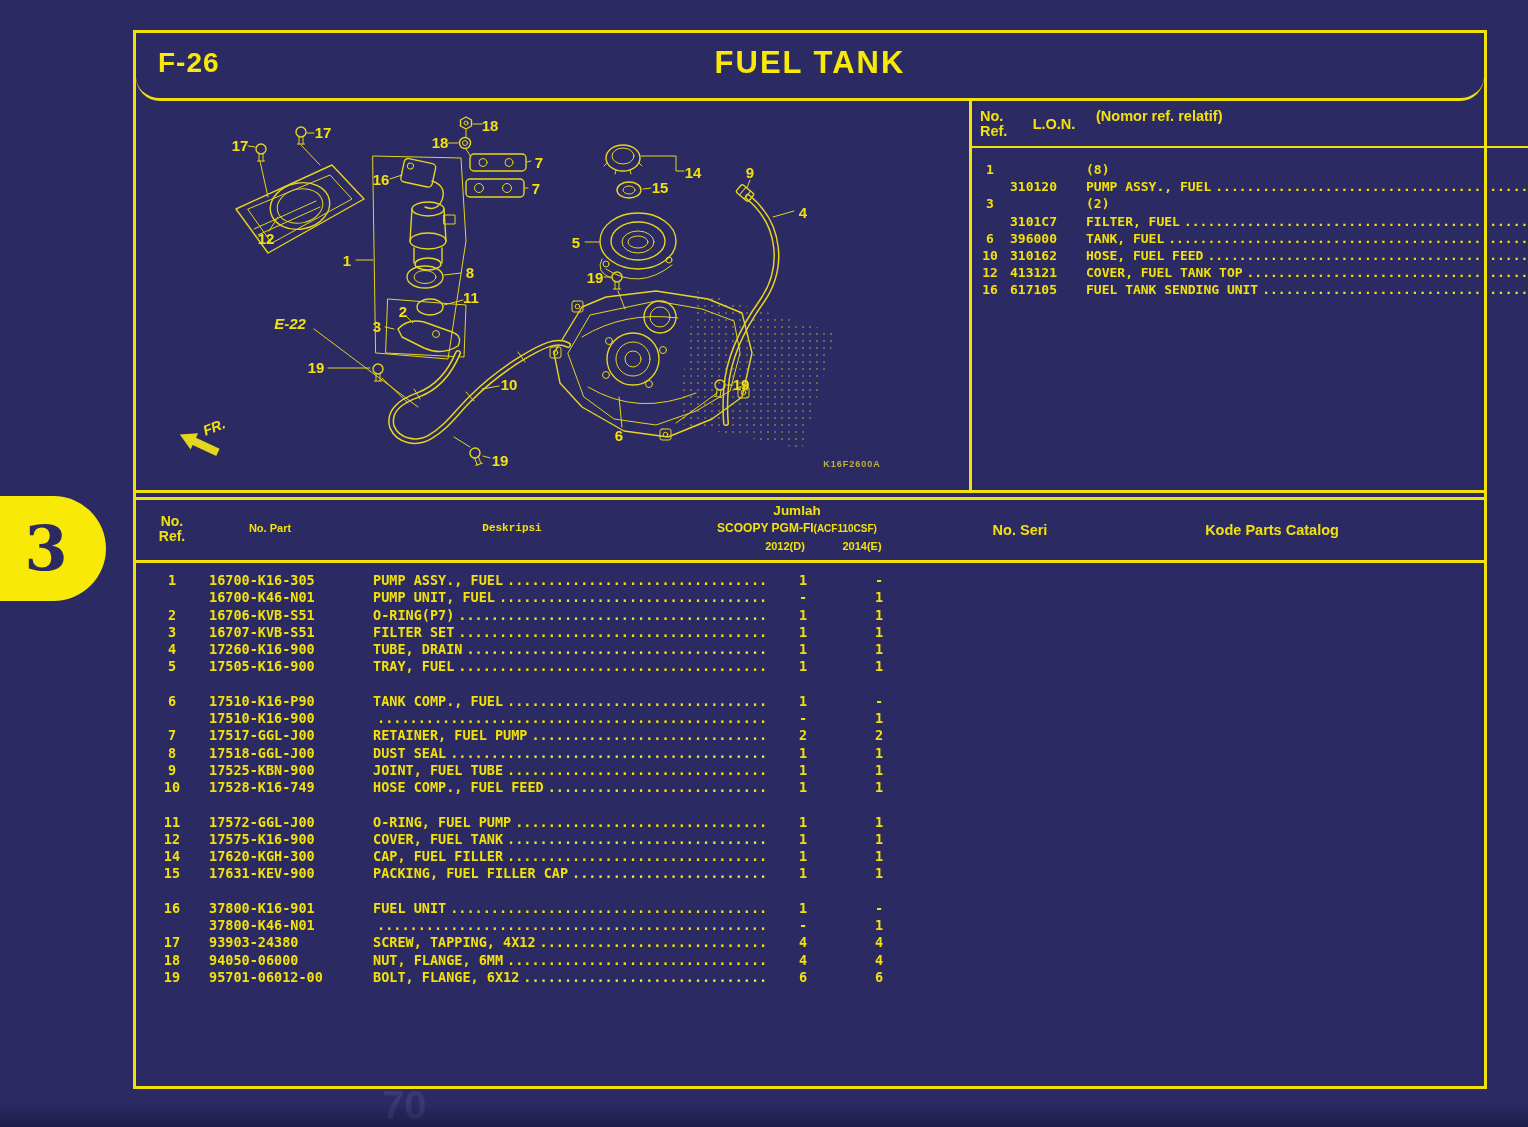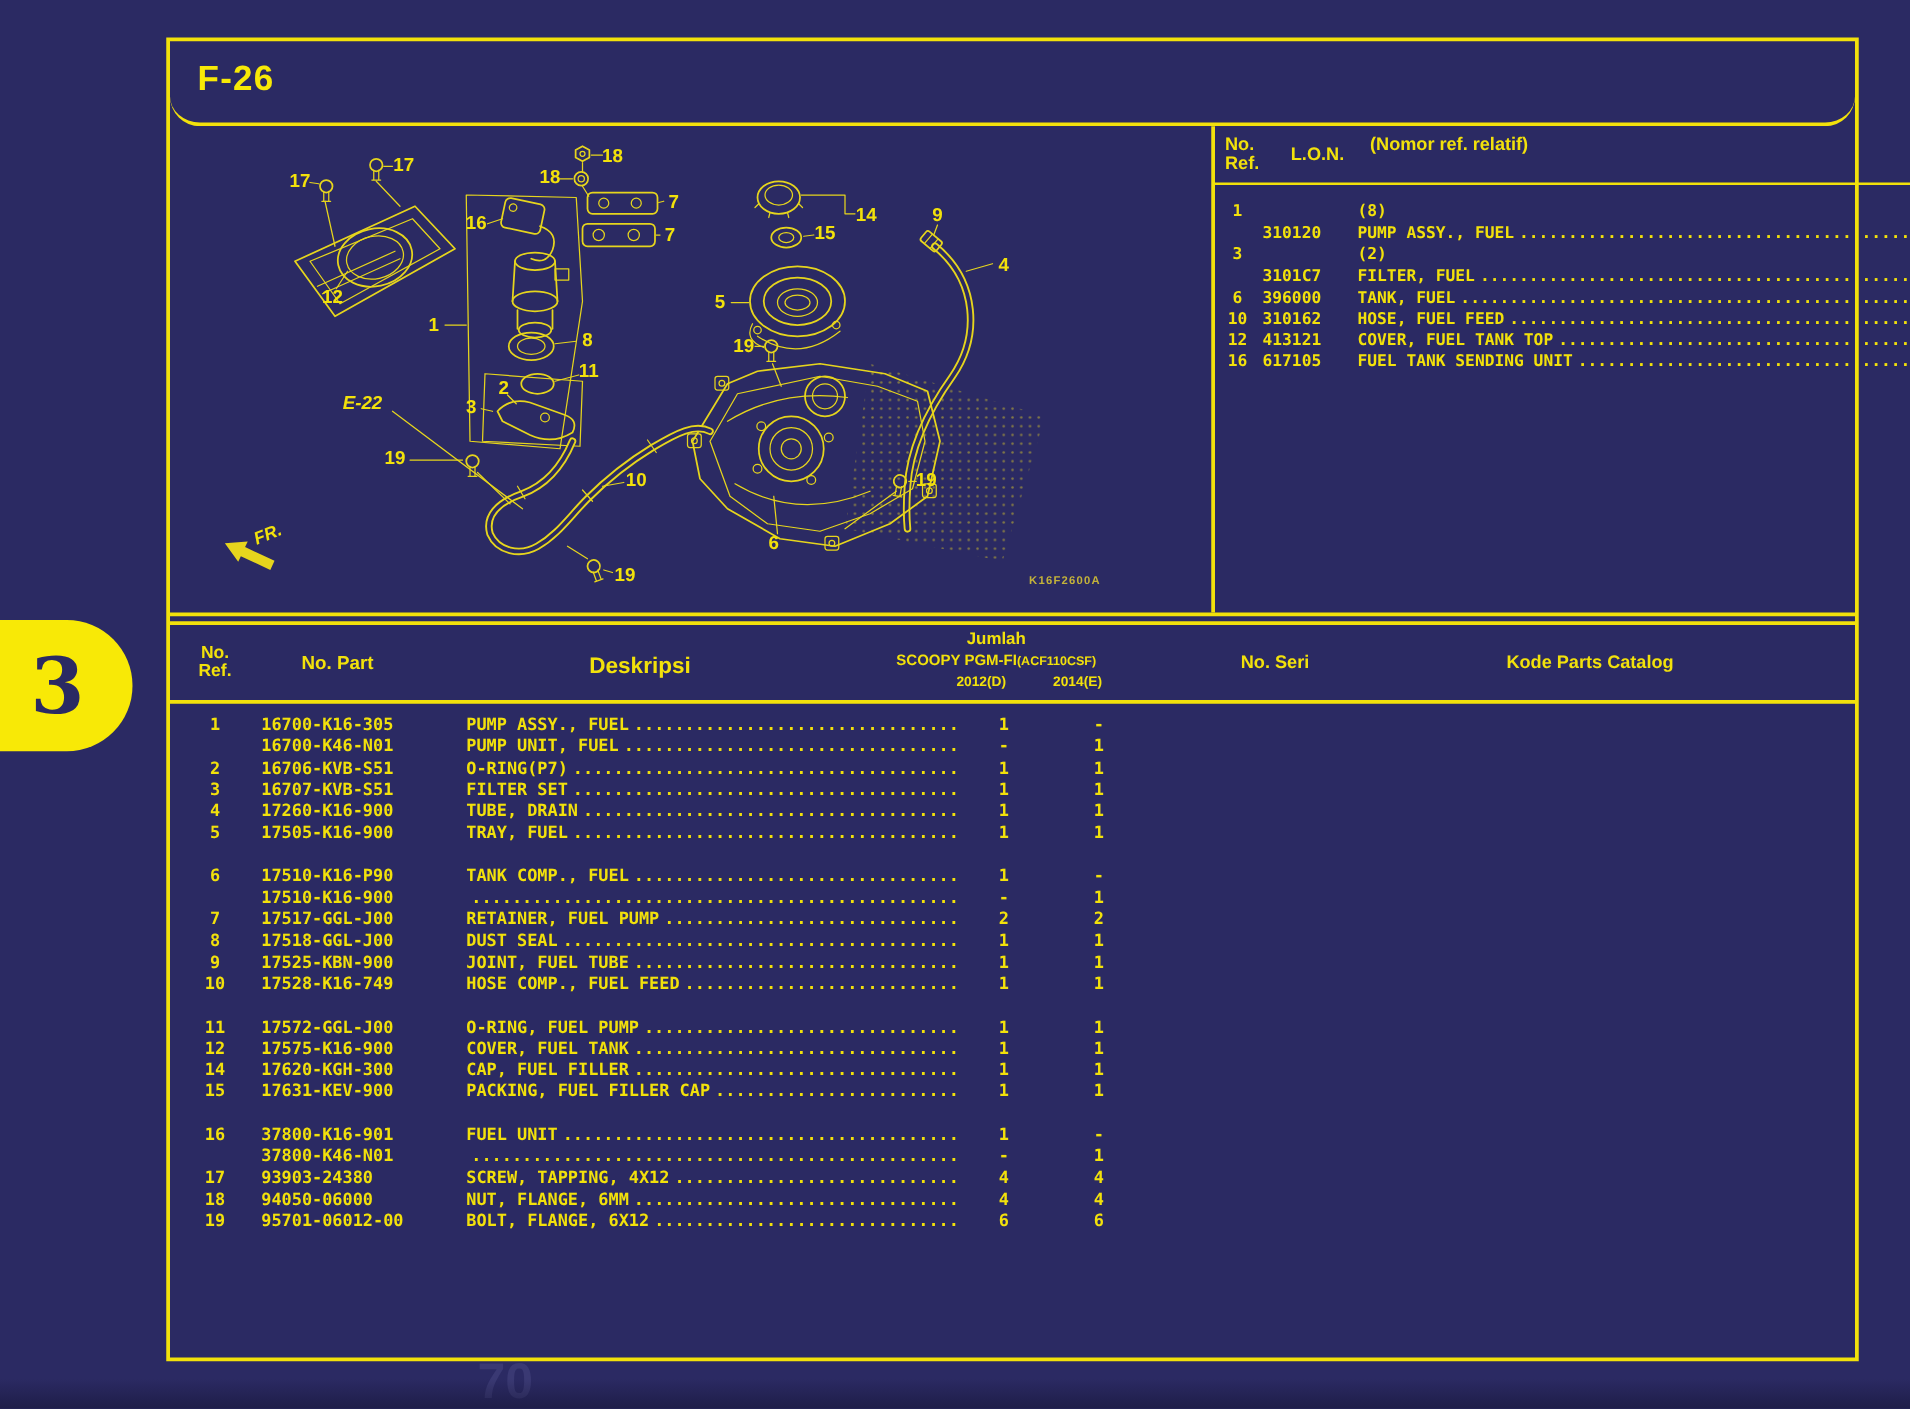--- a/index.html
+++ b/index.html
@@ -43,22 +43,22 @@
   .lrow .c-desc{flex:1;display:flex;overflow:hidden;padding-left:14px;}
   .lrow .c-desc .txt{white-space:pre;}
   .lrow .leader{flex:1;overflow:hidden;white-space:nowrap;margin:0 4px;}
 
   
   .spacer{height:4px;}
   .thead{position:relative;height:60px;border-top:3px solid var(--yl);border-bottom:3px solid var(--yl);
     box-sizing:content-box;color:var(--yl);font-weight:bold;}
   .thead .abs{position:absolute;transform:translateX(-50%);text-align:center;white-space:nowrap;}
   .h-ref{left:36px;top:14px;font-size:14px;line-height:15px;}
-  .h-part{left:134px;top:22px;font-size:15px;}
-  .h-desk{left:376px;top:22px;font-size:18px;}
+  .h-part{left:134px;top:22px;font-size:11px;}
+  .h-desk{left:376px;top:22px;font-size:11px;font-family:Liberation Mono, monospace;}
   .h-jumlah{left:661px;top:3px;font-size:13.5px;}
   .h-model{left:661px;top:21px;font-size:12px;}
   .h-model .sm{font-size:10px;}
   .h-y12{left:649px;top:40px;font-size:11px;}
   .h-y14{left:726px;top:40px;font-size:11px;}
   .h-seri{left:884px;top:22px;font-size:14.5px;}
   .h-kode{left:1136px;top:22px;font-size:14.5px;}
 
   .tbody{padding-top:9px;font:bold 13.5px/17.3px "DejaVu Sans Mono",monospace;color:var(--yl);}
   .prow{display:flex;white-space:nowrap;padding-left:14px;}
@@ -83,20 +83,21 @@
   svg .tube-i{stroke:var(--bg);stroke-width:3;fill:none;stroke-linecap:round;}
   svg .fillY{fill:var(--yl-line);stroke:none;}
 </style>
 </head>
 <body>
 
 <div class="frame">
 
   <div class="titlebar">
     <div class="page-code">F-26</div>
+    <div class="page-title">FUEL TANK</div>
   </div>
 
   <div class="upper">
 
     <div class="diagram">
       <svg width="836" height="392" viewBox="0 0 836 392">
         <defs>
           <pattern id="dots" width="7" height="7" patternUnits="userSpaceOnUse">
             <circle cx="2" cy="2" r="1" fill="#cdbc2e"></circle>
           </pattern>

